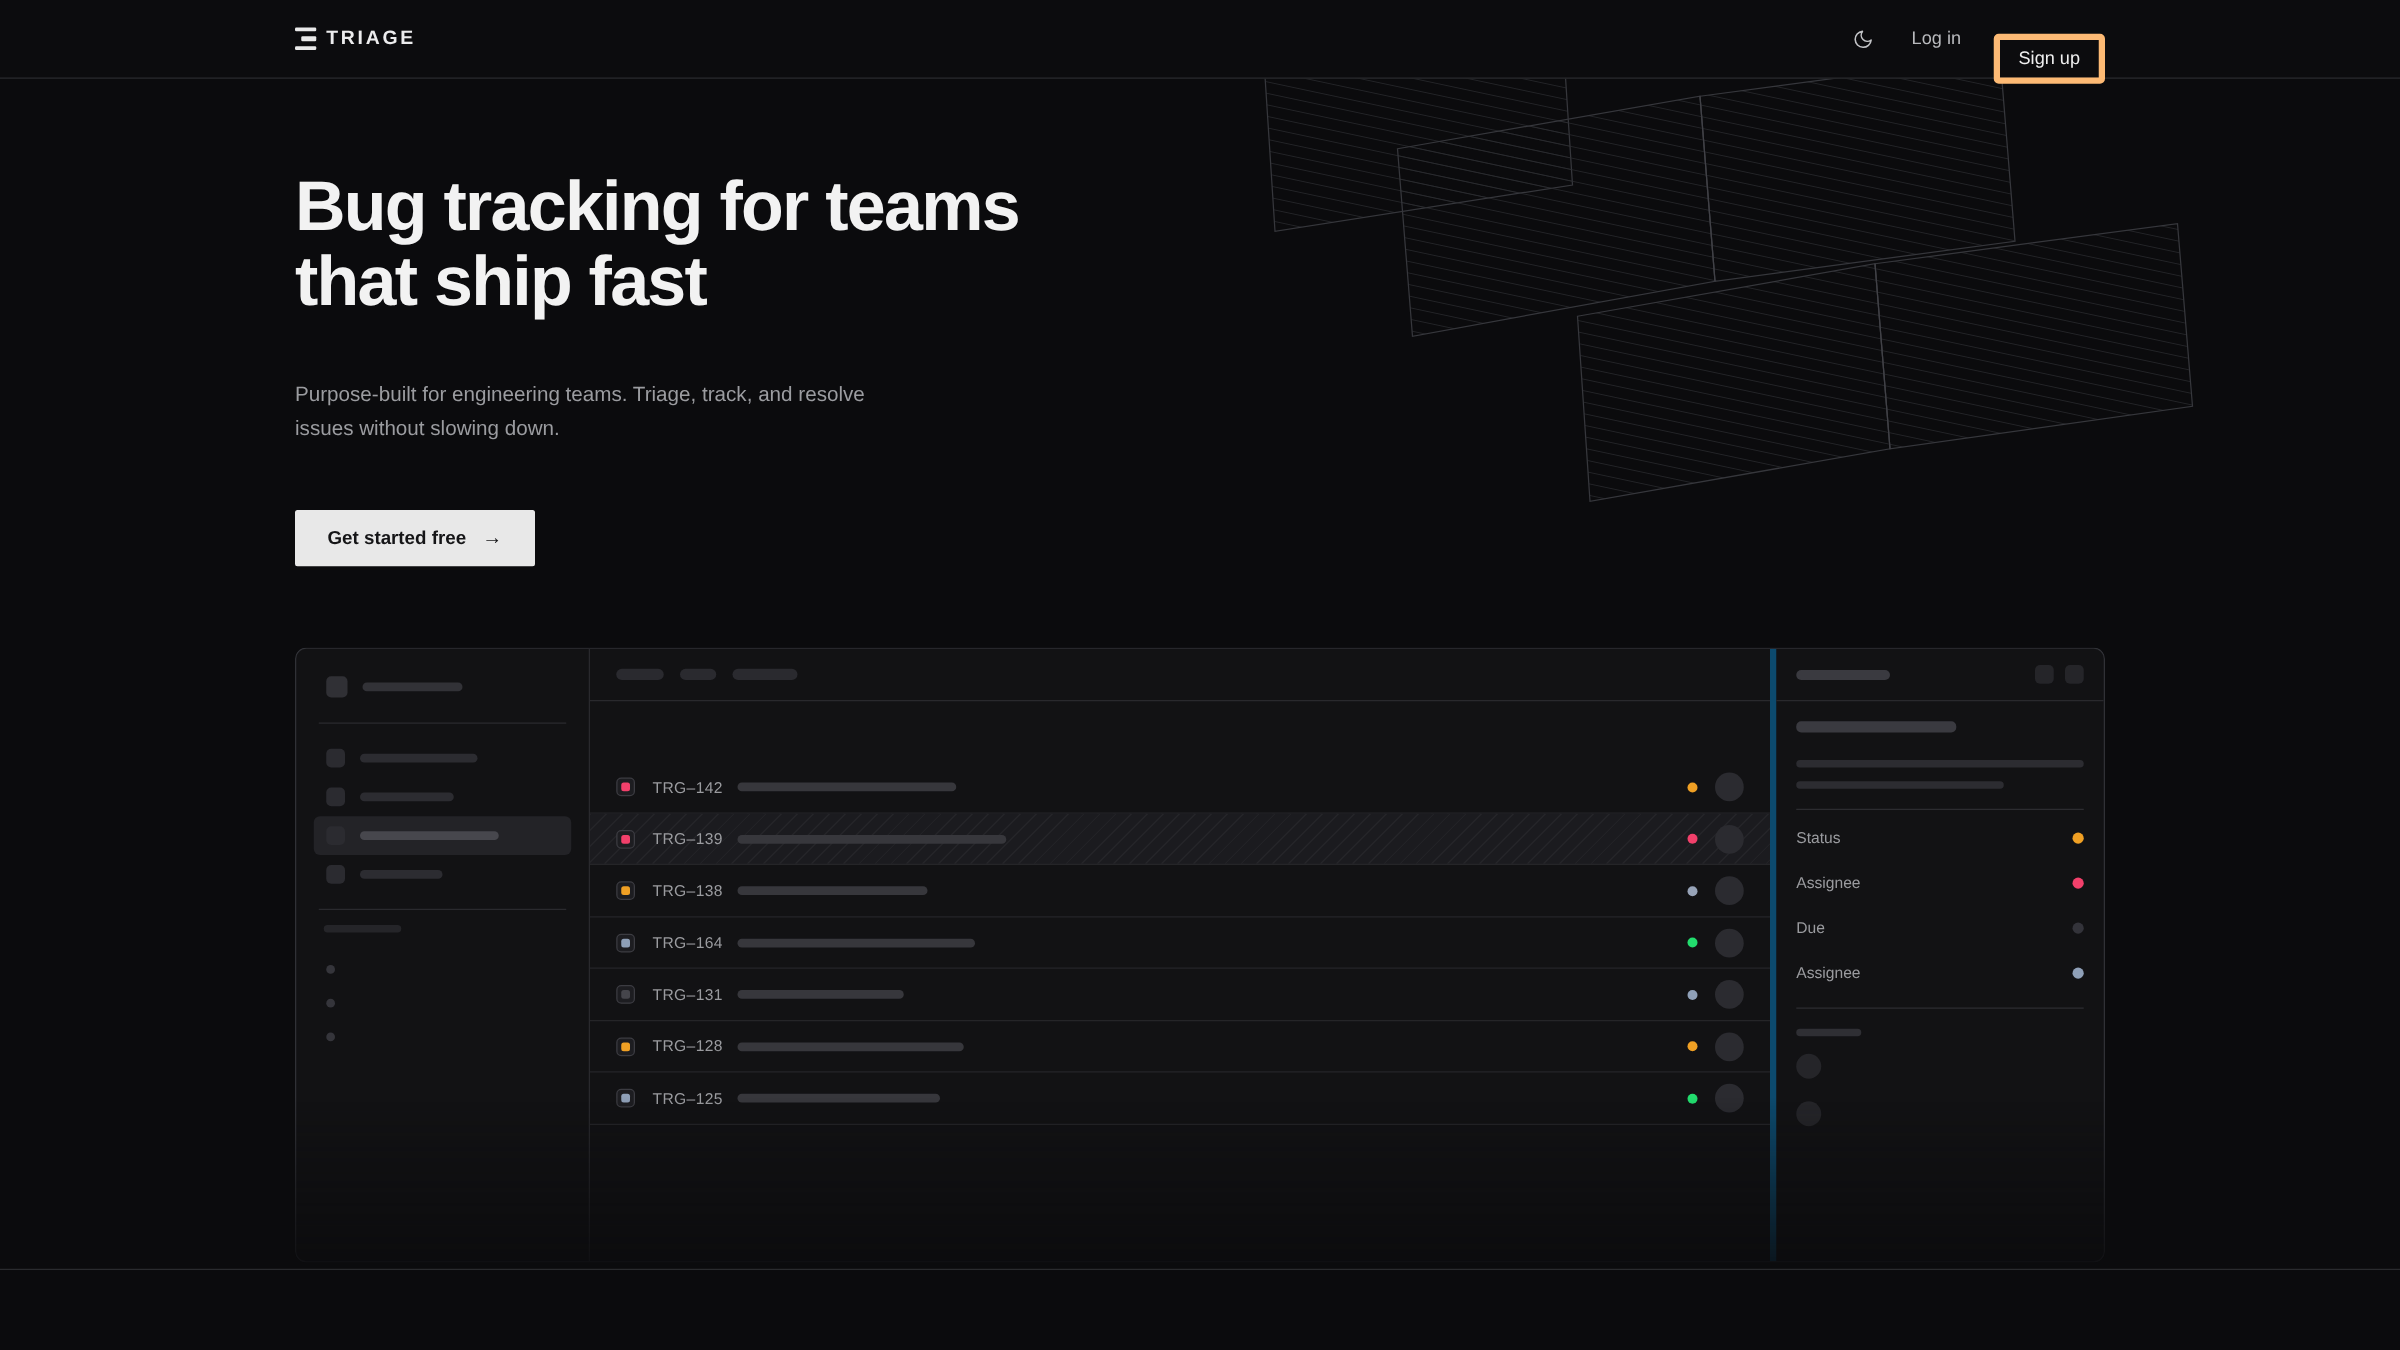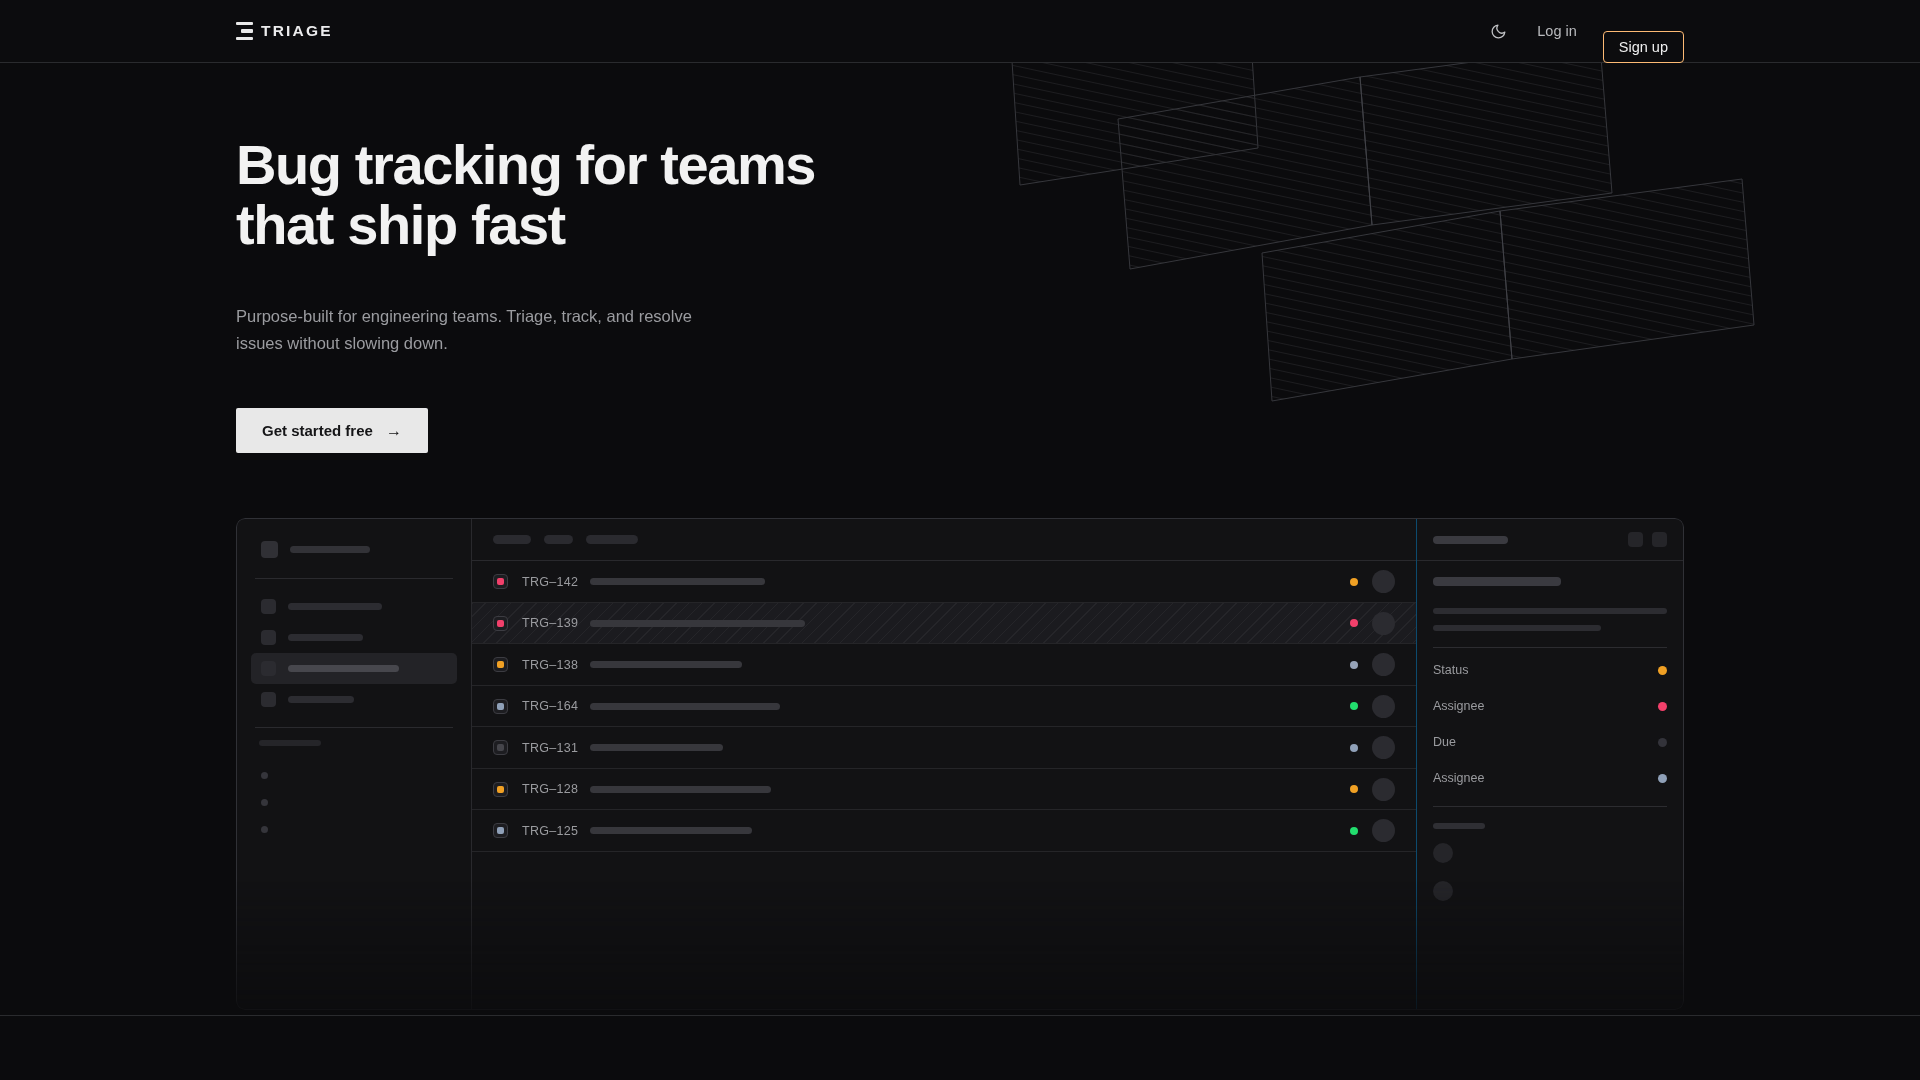--- a/index.html
+++ b/index.html
@@ -29,21 +29,21 @@
   .brand-name{ font-size:15.5px; font-weight:700; letter-spacing:2.2px; color:#ececed; }
 
   .header-right{ margin-left:auto; display:flex; align-items:center; gap:26px; }
   .icon-btn{
     width:26px;height:26px;display:flex;align-items:center;justify-content:center;
     cursor:pointer;border-radius:5px;
   }
   .login-link{ font-size:14.5px; color:#b9babd; cursor:pointer; }
   .signup-btn{
     font-size:14.5px; color:#efefef; cursor:pointer;
-    border:1px solid #fdba74; border-radius:4px;
+    border:5px solid #fdba74; border-radius:4px;
     padding:7px 15px; background:transparent;
     font-family:inherit;
     margin-top:32px;
   }
 
   
   .hero{ position:relative; padding:0 236px; }
 
   .deco{
     position:absolute; top:-10px; right:100px;
@@ -91,21 +91,21 @@
   .sq.sm{ width:15px;height:15px;border-radius:4px;background:#2b2b30; flex:0 0 15px; }
   .bar{ height:7px; border-radius:4px; background:#323237; }
   .bar.lite{ background:#2c2c31; }
   .bar.bright{ background:#47474d; }
   .mk-div{ height:1px; background:#2a2a2e; margin:12px 4px; }
   .mk-sec-label{ height:6px; width:62px; border-radius:3px; background:#252529; margin:4px 8px 16px; }
   .mk-dotrow{ display:flex; align-items:center; padding:10px 10px; }
   .dot-sm{ width:7px;height:7px;border-radius:50%;background:#35353b; }
 
   
-  .mk-center{ flex:1 1 auto; display:flex; flex-direction:column; min-width:0; }
+  .mk-center{ flex:1 1 auto; display:flex; flex-direction:column; min-width:0;gap:48px; }
   .mk-toolbar{ height:42px; border-bottom:1px solid #29292d; display:flex; align-items:center; gap:13px; padding:0 21px; }
   .pill{ height:9px;border-radius:5px;background:#2a2a2f; }
 
   .issue-row{
     position:relative;
     display:flex; align-items:center; gap:14px;
     height:41.5px; padding:0 21px;
     border-bottom:1px solid #252528;
   }
   .issue-row.selected{
@@ -121,21 +121,21 @@
     display:flex;align-items:center;justify-content:center;
   }
   .prio i{ width:7px;height:7px;border-radius:2px;display:block; }
   .issue-id{ font-size:12.5px; color:#9a9b9f; letter-spacing:.3px; white-space:nowrap; flex:0 0 auto; width:54px; }
   .issue-title-bar{ height:7px; border-radius:4px; background:#37373c; }
   .issue-right{ margin-left:auto; display:flex; align-items:center; gap:14px; flex:0 0 auto; }
   .status-dot{ width:8px;height:8px;border-radius:50%; }
   .avatar-circ{ width:23px;height:23px;border-radius:50%;background:#2b2b30; }
 
   
-  .mk-detail{ width:267px; flex:0 0 267px; border-left:1px solid #0c4a6e; display:flex; flex-direction:column; }
+  .mk-detail{ width:267px; flex:0 0 267px; border-left:5px solid #0c4a6e; display:flex; flex-direction:column; }
   .det-head{ height:42px; border-bottom:1px solid #29292d; display:flex; align-items:center; padding:0 16px; }
   .det-head .bar{ width:75px; height:8px; background:#3a3a40; }
   .det-head-actions{ margin-left:auto; display:flex; gap:9px; }
   .det-sq{ width:15px;height:15px;border-radius:4px;background:#252529; }
   .det-body{ padding:16px 16px 0; }
   .det-body .ttl{ width:128px;height:9px;border-radius:4px;background:#3a3a40; }
   .det-body .ln{ height:6px;border-radius:3px;background:#2c2c31;margin-top:11px; }
   .det-sep{ height:1px;background:#2c2c30;margin:16px 0 4px; }
   .det-field{ display:flex;align-items:center;justify-content:space-between; padding:11px 0; }
   .det-field span{ font-size:12.5px;color:#9a9b9f; }

